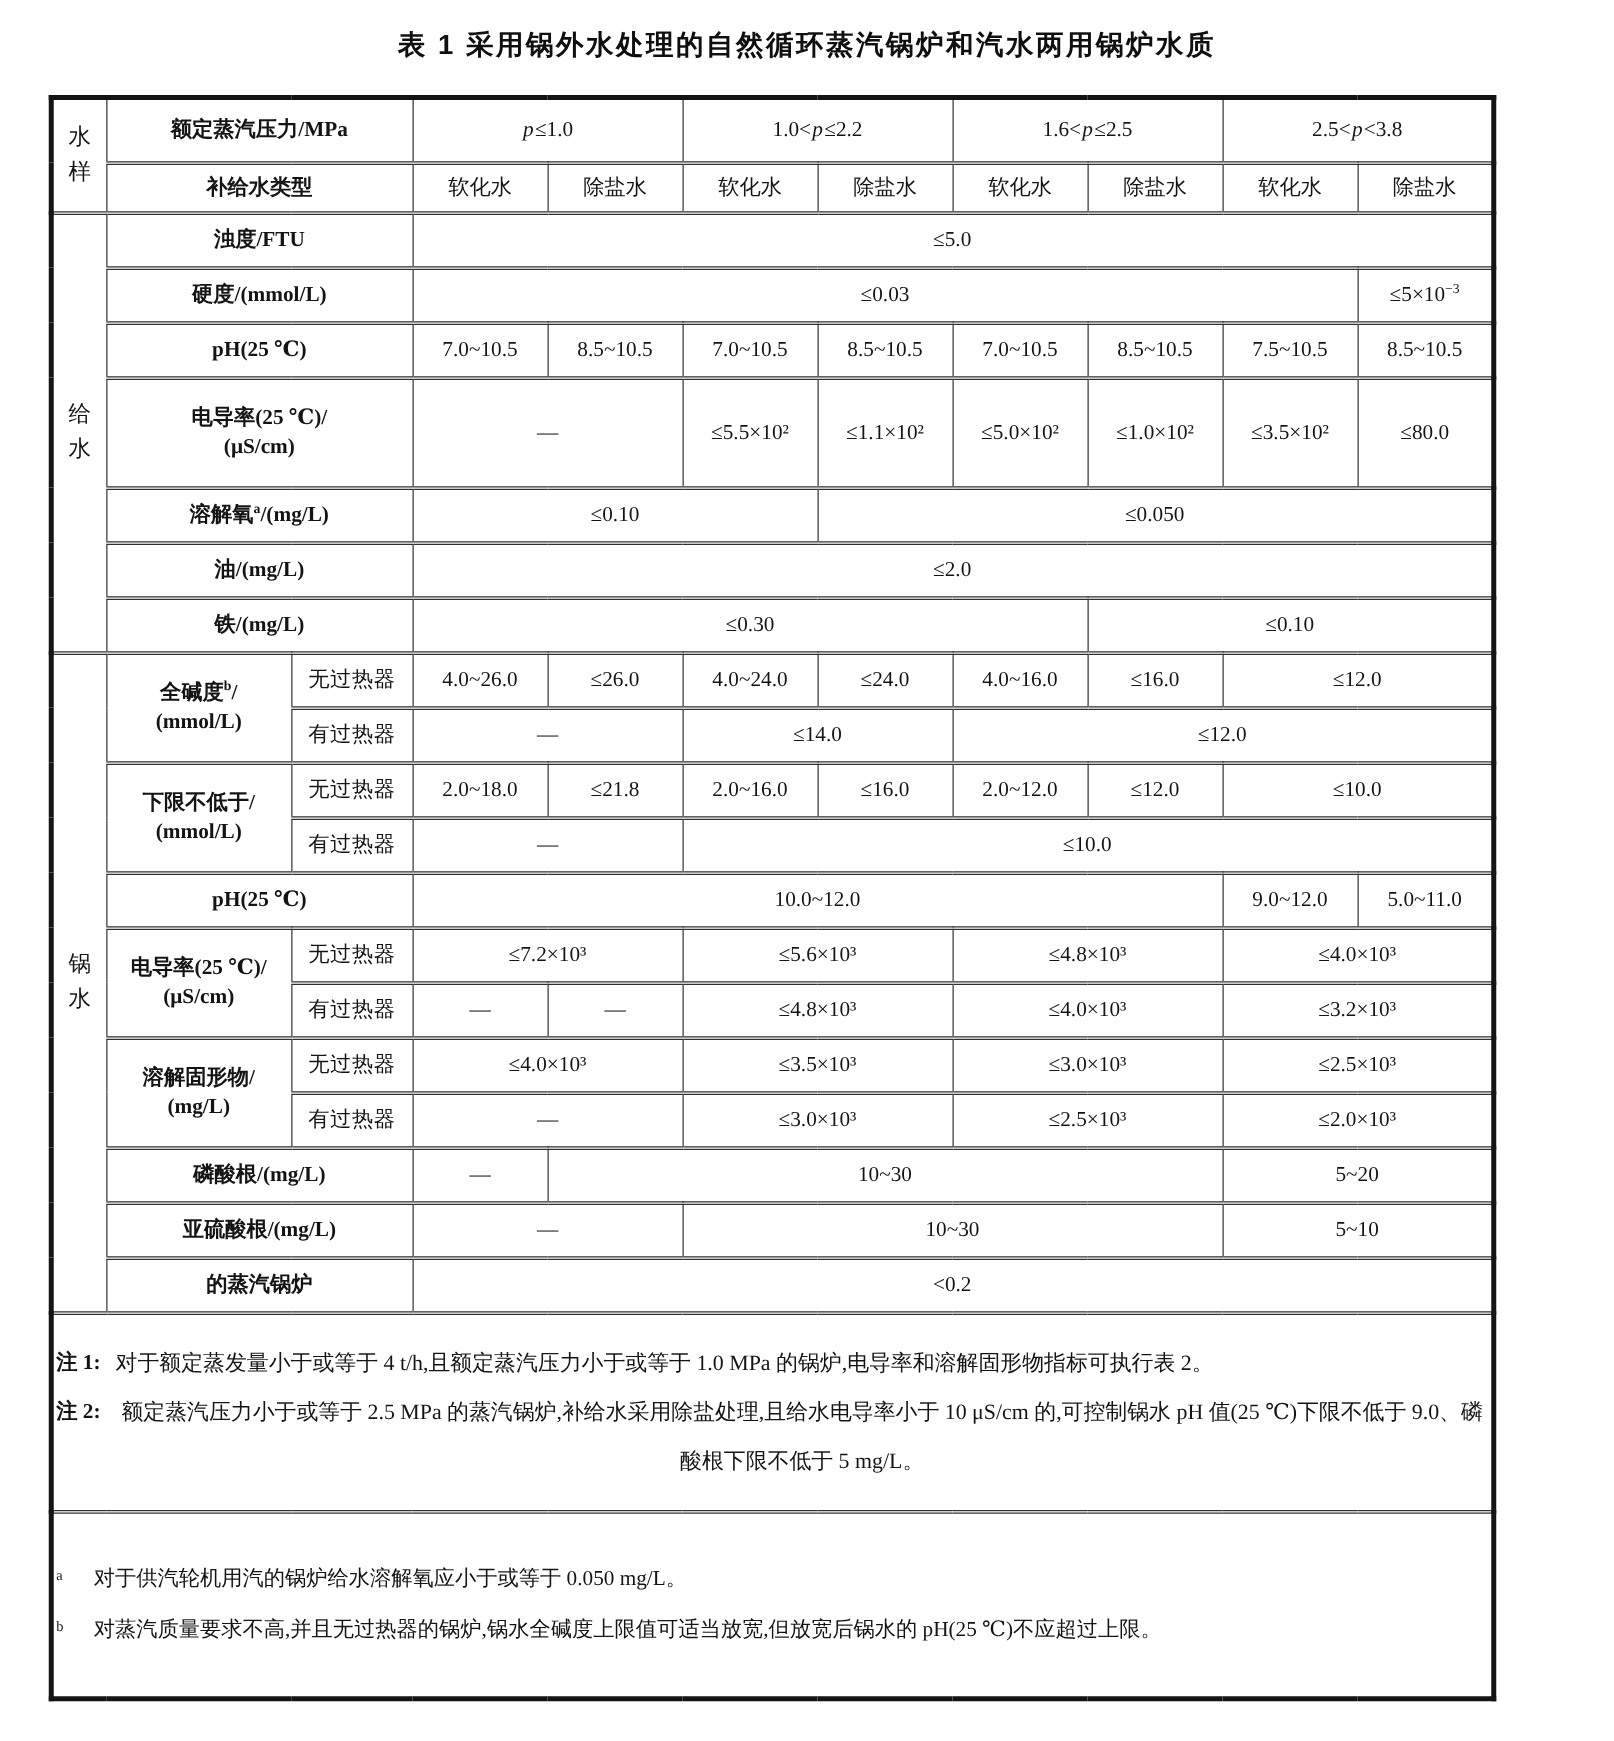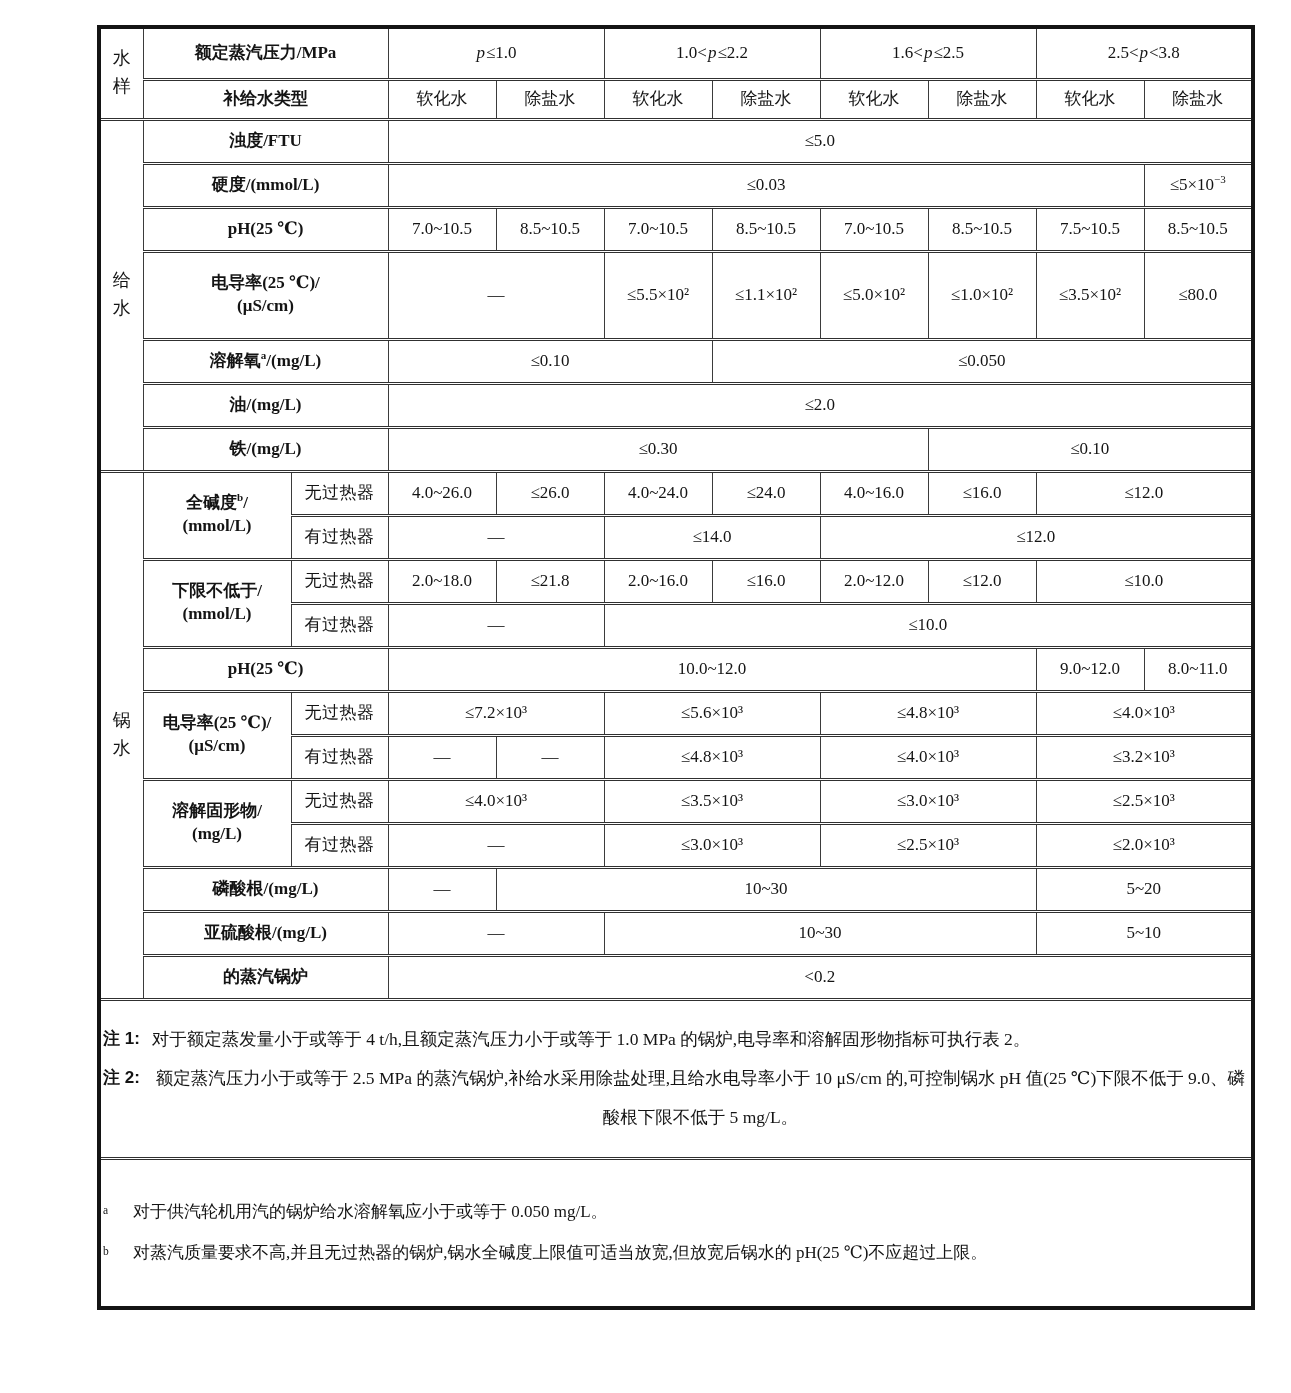--- a/index.html
+++ b/index.html
@@ -8,21 +8,21 @@
     font-family:"Liberation Serif","DejaVu Serif",serif;color:#141414;
     overflow:hidden;
   }
   .title{
     margin:0;padding-top:21px;text-align:center;
     font-family:"Liberation Sans","DejaVu Sans",sans-serif;
     font-weight:bold;font-size:22px;letter-spacing:2px;color:#0f0f0f;
   }
   table.wq{
     border-collapse:collapse;table-layout:fixed;
-    width:1157px;margin:25px 0 0 97px;
+    width:1157px;margin:25px 0 0 39px;
     border:4px solid #141414;
     padding-left:16px;
   }
   table.wq td{
     border-left:1.5px solid #3b3b3b;border-right:1.5px solid #3b3b3b;
     border-top:3px double #303030;border-bottom:3px double #303030;
     text-align:center;vertical-align:middle;
     font-size:17px;line-height:1.35;padding:0 2px;overflow:hidden;
   }
   tr.h1{height:52px;} tr.h2{height:40px;}
@@ -35,32 +35,33 @@
   sup.mark{font-size:11px;line-height:0;}
   sup.exp{font-size:11px;line-height:0;}
   .l2{display:block;}
   .two{line-height:2.1;}
   .notes-cell{
     text-align:left;height:156px;vertical-align:middle;
     padding:8px 24px 8px 56px;
   }
   .note{display:flex;align-items:flex-start;font-size:17.5px;line-height:2.24;}
   .note-prefix{font-weight:bold;flex:0 0 auto;margin-right:12px;white-space:nowrap;
-    font-family:Liberation Sans, sans-serif;font-size:17px;}
+    font-family:Liberation Serif, serif;font-size:17px;}
   .fn-cell{
     text-align:left;height:146px;vertical-align:top;
     padding:20px 30px 10px 52px;
   }
   .fn{display:flex;align-items:flex-start;font-size:17px;line-height:2.4;}
   .fn-marker{flex:0 0 30px;font-size:11.5px;padding-top:5px;text-align:left;}
 </style>
 </head>
 <body>
 
 <div class="page">
+  <h1 class="title">表 1  采用锅外水处理的自然循环蒸汽锅炉和汽水两用锅炉水质</h1>
 
   <table class="wq">
     <colgroup>
       <col style="width:44px">
         <col style="width:148px">
         <col style="width:97px">
       <col style="width:108px">
         <col style="width:108px">
         <col style="width:108px">
         <col style="width:108px">
@@ -188,21 +189,21 @@
     <tr class="r">
       <td class="sub">有过热器</td>
       <td colspan="2">—</td>
       <td colspan="6">≤10.0</td>
     </tr>
 
     <tr class="r">
       <td colspan="2" class="lblcell">pH(25 ℃)</td>
       <td colspan="6">10.0~12.0</td>
       <td>9.0~12.0</td>
-      <td>8.0~11.0</td>
+      <td>5.0~11.0</td>
     </tr>
 
     <tr class="r">
       <td rowspan="2" class="lblcell two">
         <span>电导率(25 ℃)/</span>
         <span class="l2">(μS/cm)</span>
       </td>
       <td class="sub">无过热器</td>
       <td colspan="2">≤7.2×10³</td>
       <td colspan="2">≤5.6×10³</td>

